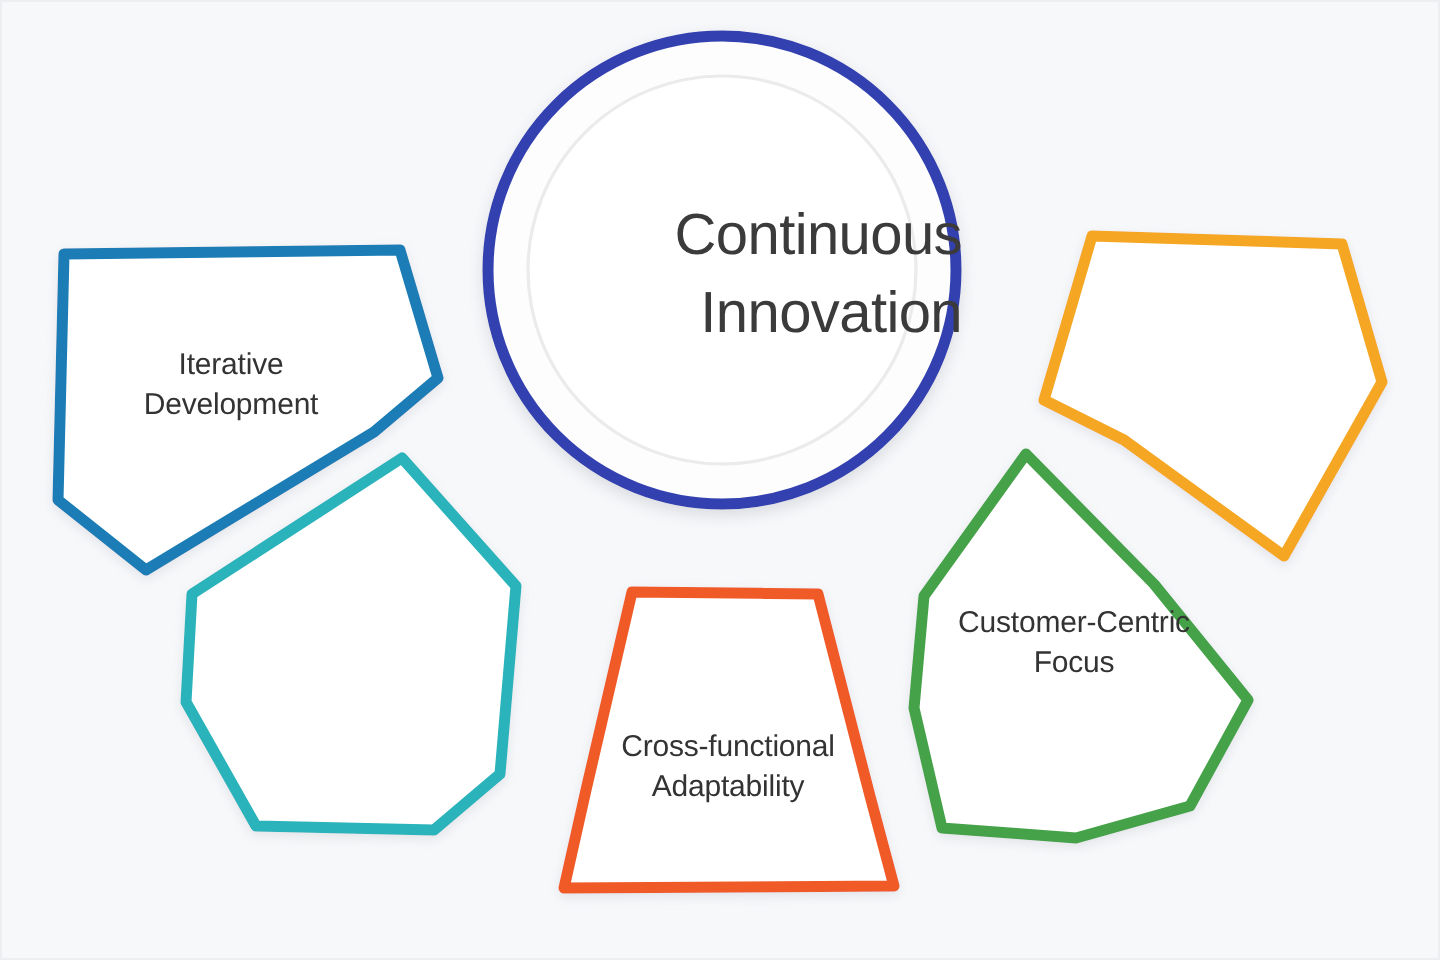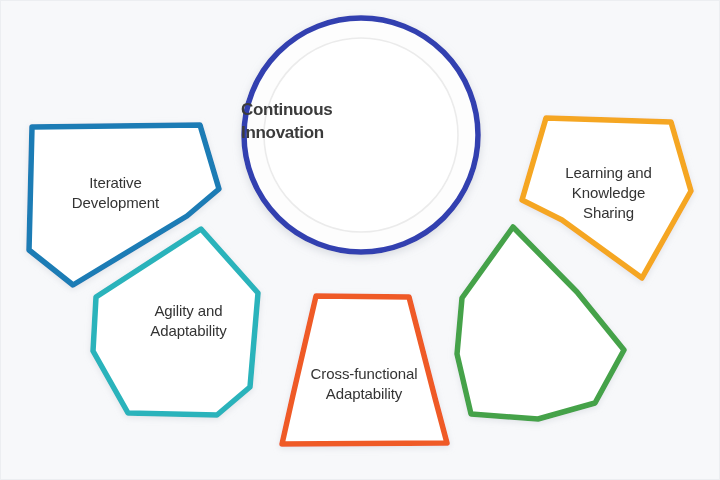--- a/index.html
+++ b/index.html
@@ -49,24 +49,24 @@
     text-align: center;
     color: #333333;
     font-size: 15px;
     line-height: 1.32;
     letter-spacing: -0.1px;
     white-space: pre-line;
     pointer-events: none;
   }
   .hub-label {
     position: absolute;
-    text-align: left;
+    text-align: right;
     color: #3b3b3b;
-    font-size: 17px;
-    font-weight: bold;
+    font-size: 29px;
+    font-weight: normal;
     line-height: 1.33;
     letter-spacing: -0.3px;
     white-space: pre-line;
   }
 </style>
 </head>
 <body>
 
 <div id="canvas" style="background: rgb(247, 248, 250);">
 
@@ -92,21 +92,18 @@
       <circle class="hub-ring-outer" filter="url(#hub-shadow)" cx="360" cy="134" r="117" stroke="#3340b0"></circle>
       <circle class="hub-ring-inner" cx="360" cy="134" r="97" fill="#ffffff"></circle>
     </g>
   </svg>
 
   <div class="hub-label" style="left: 240px; top: 98px; width: 240px;">Continuous
 Innovation</div>
 
   <div class="label" style="left: 37px; top: 172px; width: 155px;">Iterative
 Development</div>
-  <div class="label" style="left: 110px; top: 300px; width: 155px;">Agility and
-Adaptability</div>
   <div class="label" style="left: 279px; top: 363px; width: 168px;">Cross-functional
 Adaptability</div>
-  <div class="label" style="left: 530px; top: 162px; width: 155px;">Learning and
-Knowledge
-Sharing</div>
+  <div class="label" style="left: 449px; top: 301px; width: 174px;">Customer-Centric
+Focus</div>
 
 </div>
 
 </body></html>

